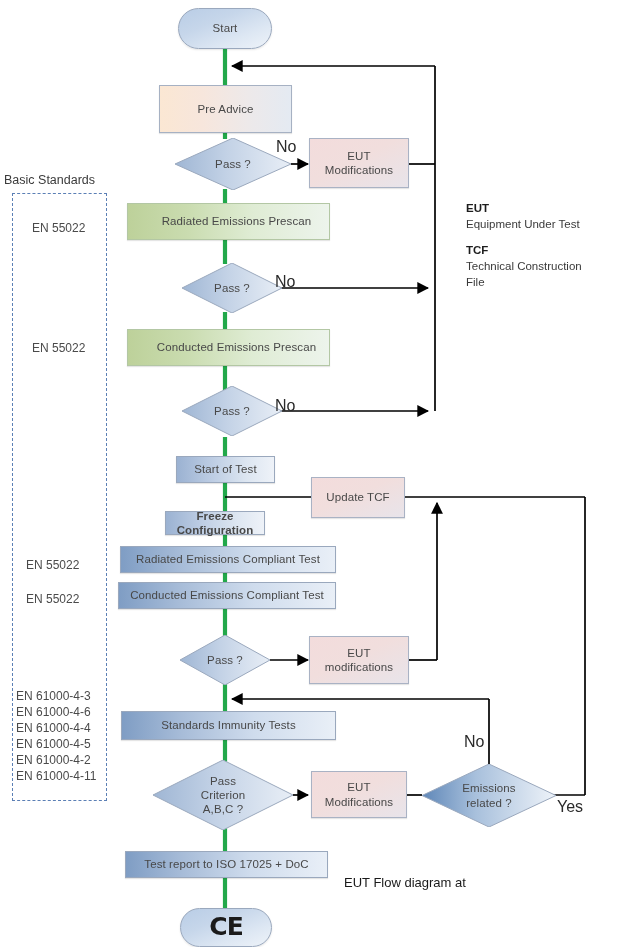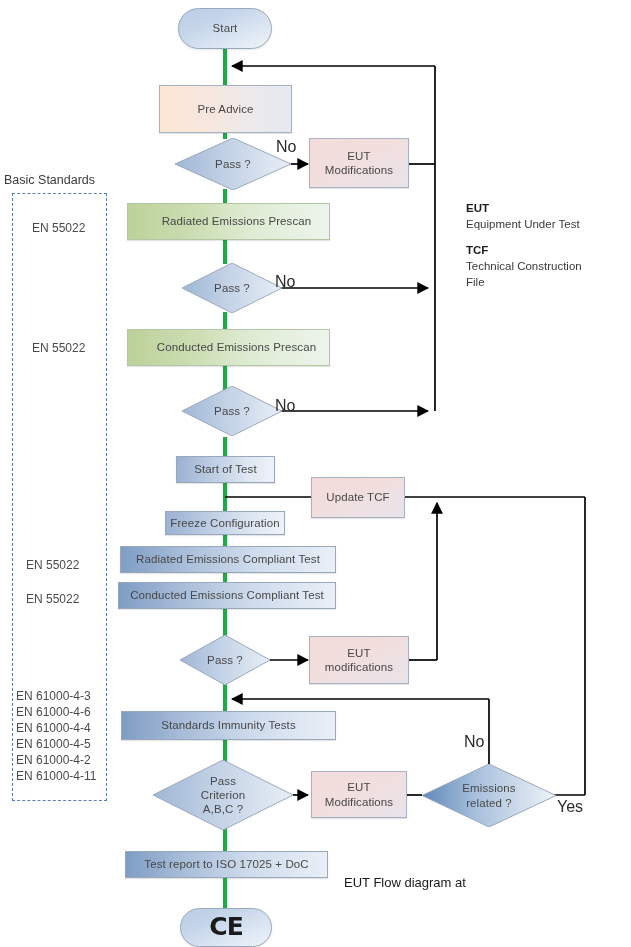--- a/index.html
+++ b/index.html
@@ -274,21 +274,21 @@
   </div>
 
   <div class="node box blue-soft" style="left:176px; top:456px; width:99px; height:27px;">
     <span>Start of Test</span>
   </div>
 
   <div class="node box pink" style="left:311px; top:477px; width:94px; height:41px;">
     <span>Update TCF</span>
   </div>
 
-  <div class="node box blue-soft" style="left:165px; top:511px; width:120px; height:24px;">
+  <div class="node box blue-soft" style="left:165px; top:511px; width:100px; height:24px;font-weight:bold;">
     <span>Freeze Configuration</span>
   </div>
 
   <div class="node box blue" style="left:120px; top:546px; width:216px; height:27px;">
     <span>Radiated Emissions Compliant Test</span>
   </div>
 
   <div class="node box blue" style="left:118px; top:582px; width:218px; height:27px;">
     <span>Conducted Emissions Compliant Test</span>
   </div>

